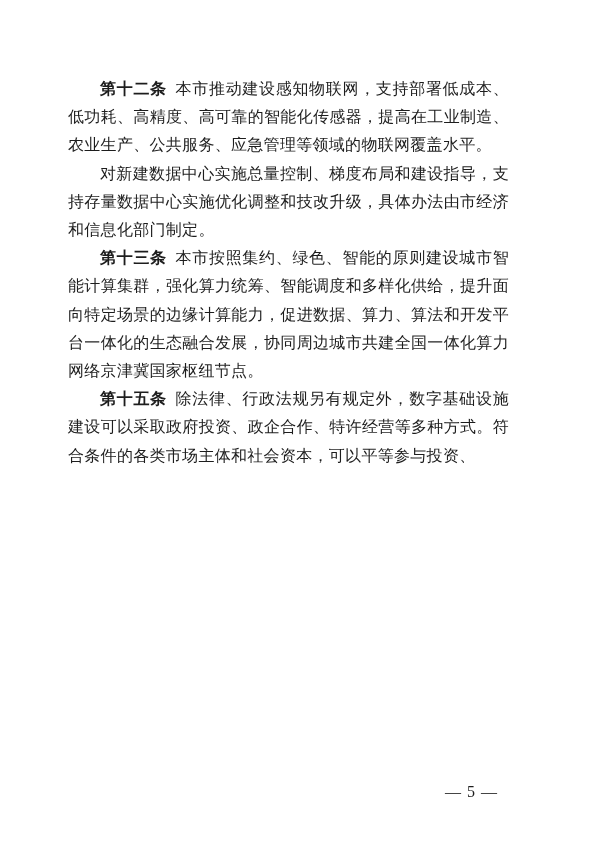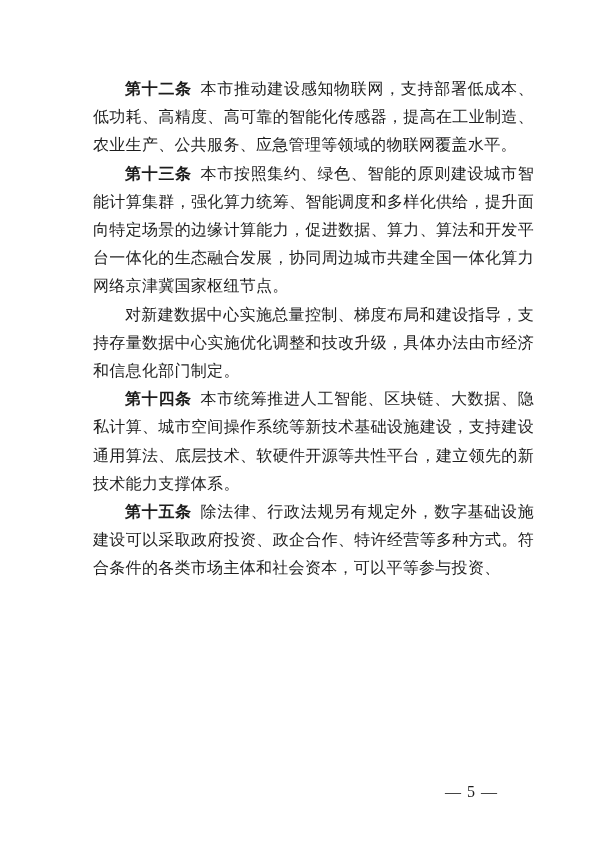--- a/index.html
+++ b/index.html
@@ -10,21 +10,21 @@
   .page {
     position: relative;
     width: 600px;
     height: 848px;
     background: #ffffff;
     overflow: hidden;
     font-family: "Liberation Serif", "DejaVu Serif", serif;
   }
   .content {
     position: absolute;
-    left: 93px;
+    left: 68px;
     top: 75px;
     width: 441px;
     color: #1d1d1d;
     font-size: 16px;
     line-height: 28.2px;
     text-align: justify;
     text-justify: inter-character;
     letter-spacing: 0.3px;
   }
   .content p {
@@ -50,26 +50,23 @@
 </style>
 </head>
 <body>
 
 <div class="page">
   <div class="content">
     <p>
       <span class="term">第十二条</span><span>本市推动建设感知物联网，支持部署低成本、低功耗、高精度、高可靠的智能化传感器，提高在工业制造、农业生产、公共服务、应急管理等领域的物联网覆盖水平。</span>
     </p>
     <p>
-      <span class="term">第十三条</span><span>本市按照集约、绿色、智能的原则建设城市智能计算集群，强化算力统筹、智能调度和多样化供给，提升面向特定场景的边缘计算能力，促进数据、算力、算法和开发平台一体化的生态融合发展，协同周边城市共建全国一体化算力网络京津冀国家枢纽节点。</span>
-    </p>
-    <p>
       <span class="term"></span><span>对新建数据中心实施总量控制、梯度布局和建设指导，支持存量数据中心实施优化调整和技改升级，具体办法由市经济和信息化部门制定。</span>
     </p>
     <p>
-      <span class="term">第十四条</span><span>本市统筹推进人工智能、区块链、大数据、隐私计算、城市空间操作系统等新技术基础设施建设，支持建设通用算法、底层技术、软硬件开源等共性平台，建立领先的新技术能力支撑体系。</span>
+      <span class="term">第十三条</span><span>本市按照集约、绿色、智能的原则建设城市智能计算集群，强化算力统筹、智能调度和多样化供给，提升面向特定场景的边缘计算能力，促进数据、算力、算法和开发平台一体化的生态融合发展，协同周边城市共建全国一体化算力网络京津冀国家枢纽节点。</span>
     </p>
     <p>
       <span class="term">第十五条</span><span>除法律、行政法规另有规定外，数字基础设施建设可以采取政府投资、政企合作、特许经营等多种方式。符合条件的各类市场主体和社会资本，可以平等参与投资、</span>
     </p>
   </div>
   <div class="page-number">— 5 —</div>
 </div>
 
 </body></html>

